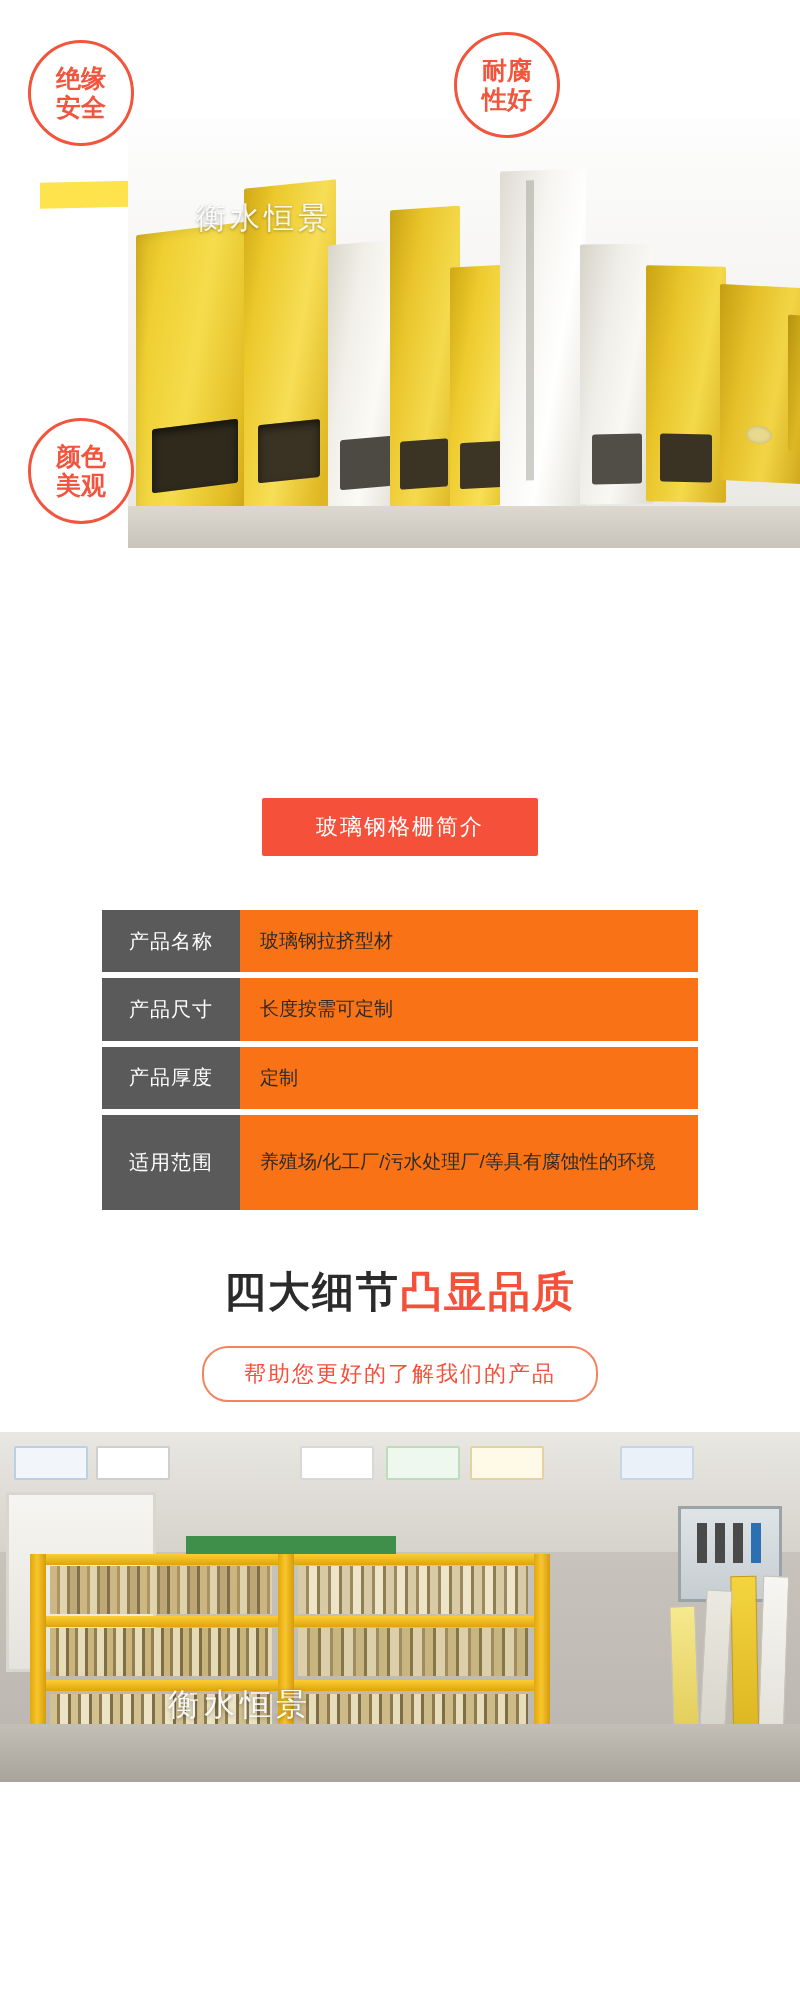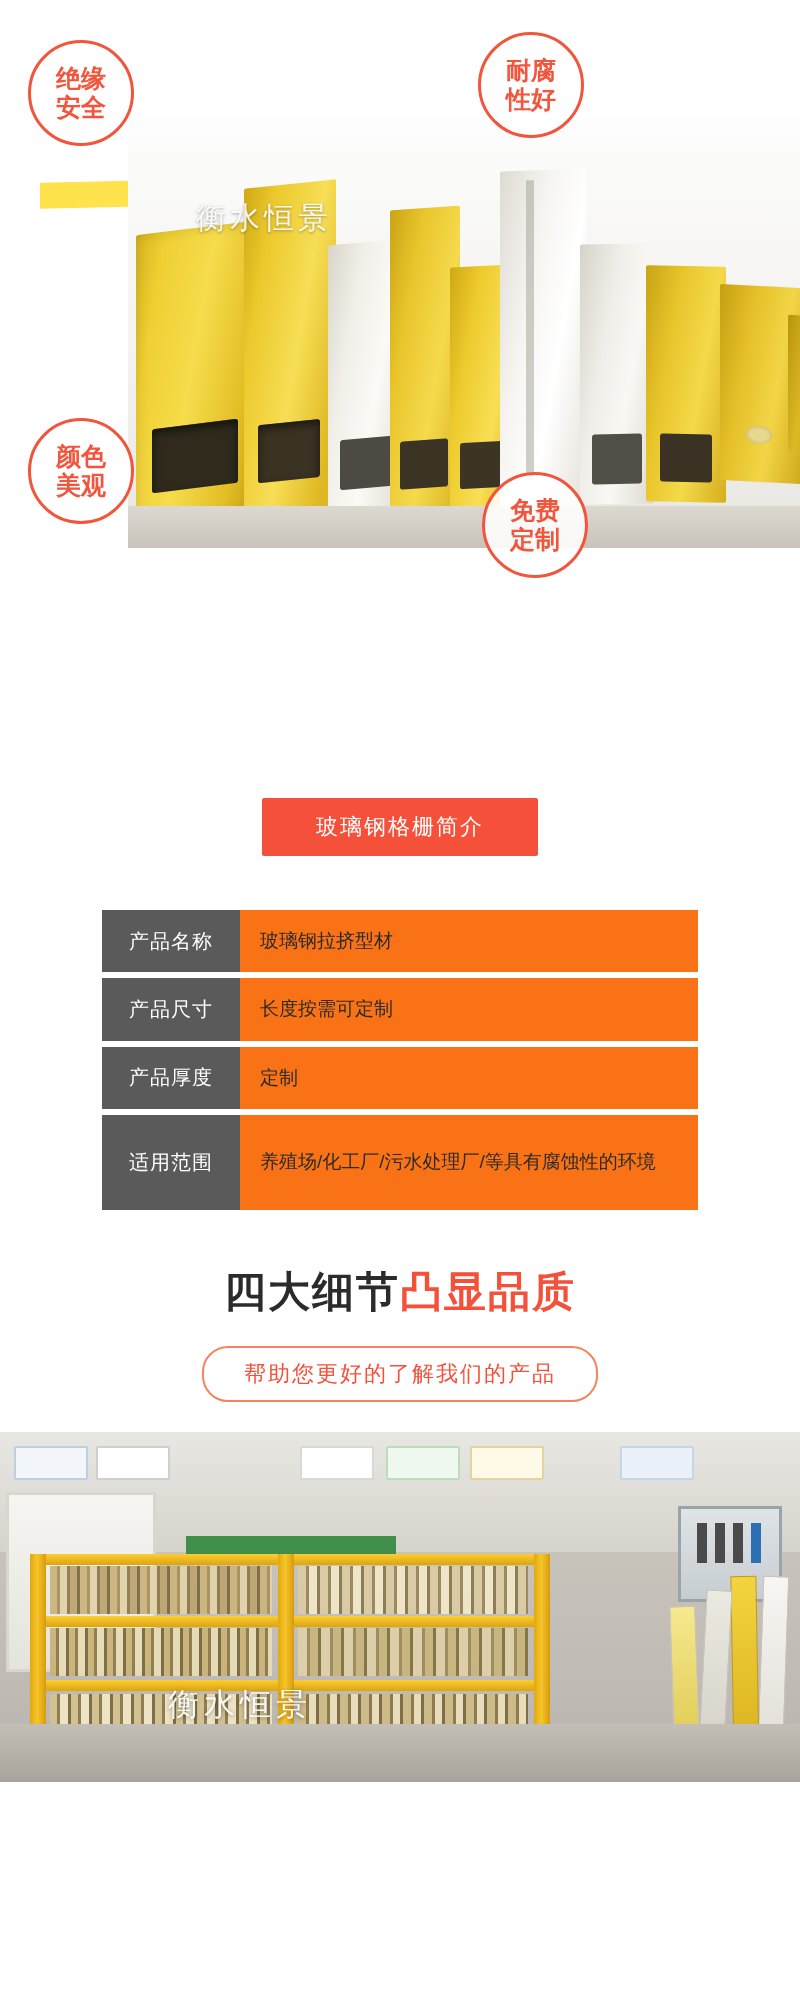--- a/index.html
+++ b/index.html
@@ -175,21 +175,21 @@
     align-items: center;
     justify-content: center;
     font-size: 25px;
     font-weight: 700;
     line-height: 1.18;
     background: rgba(255,255,255,0.88);
     z-index: 10;
   }
   .badge span { display: block; }
   .badge-1 { left: 28px; top: 40px; }
-  .badge-2 { left: 478px; top: 32px; }
+  .badge-2 { left: 454px; top: 32px; }
   .badge-3 { left: 28px; top: 418px; }
   .badge-4 { left: 482px; top: 472px; }
 
   
   .pill-wrap {
     width: 800px;
     display: flex;
     justify-content: center;
     margin-top: 38px;
   }
@@ -418,24 +418,20 @@
       <span>绝缘</span>
       <span>安全</span>
     </div>
     <div class="badge badge-2">
       <span>耐腐</span>
       <span>性好</span>
     </div>
     <div class="badge badge-3">
       <span>颜色</span>
       <span>美观</span>
-    </div>
-    <div class="badge badge-4">
-      <span>免费</span>
-      <span>定制</span>
     </div>
   </section>
 
   <div class="pill-wrap">
     <div class="pill">玻璃钢格栅简介</div>
   </div>
 
   <table class="spec-table">
     <tbody>
         <tr>

